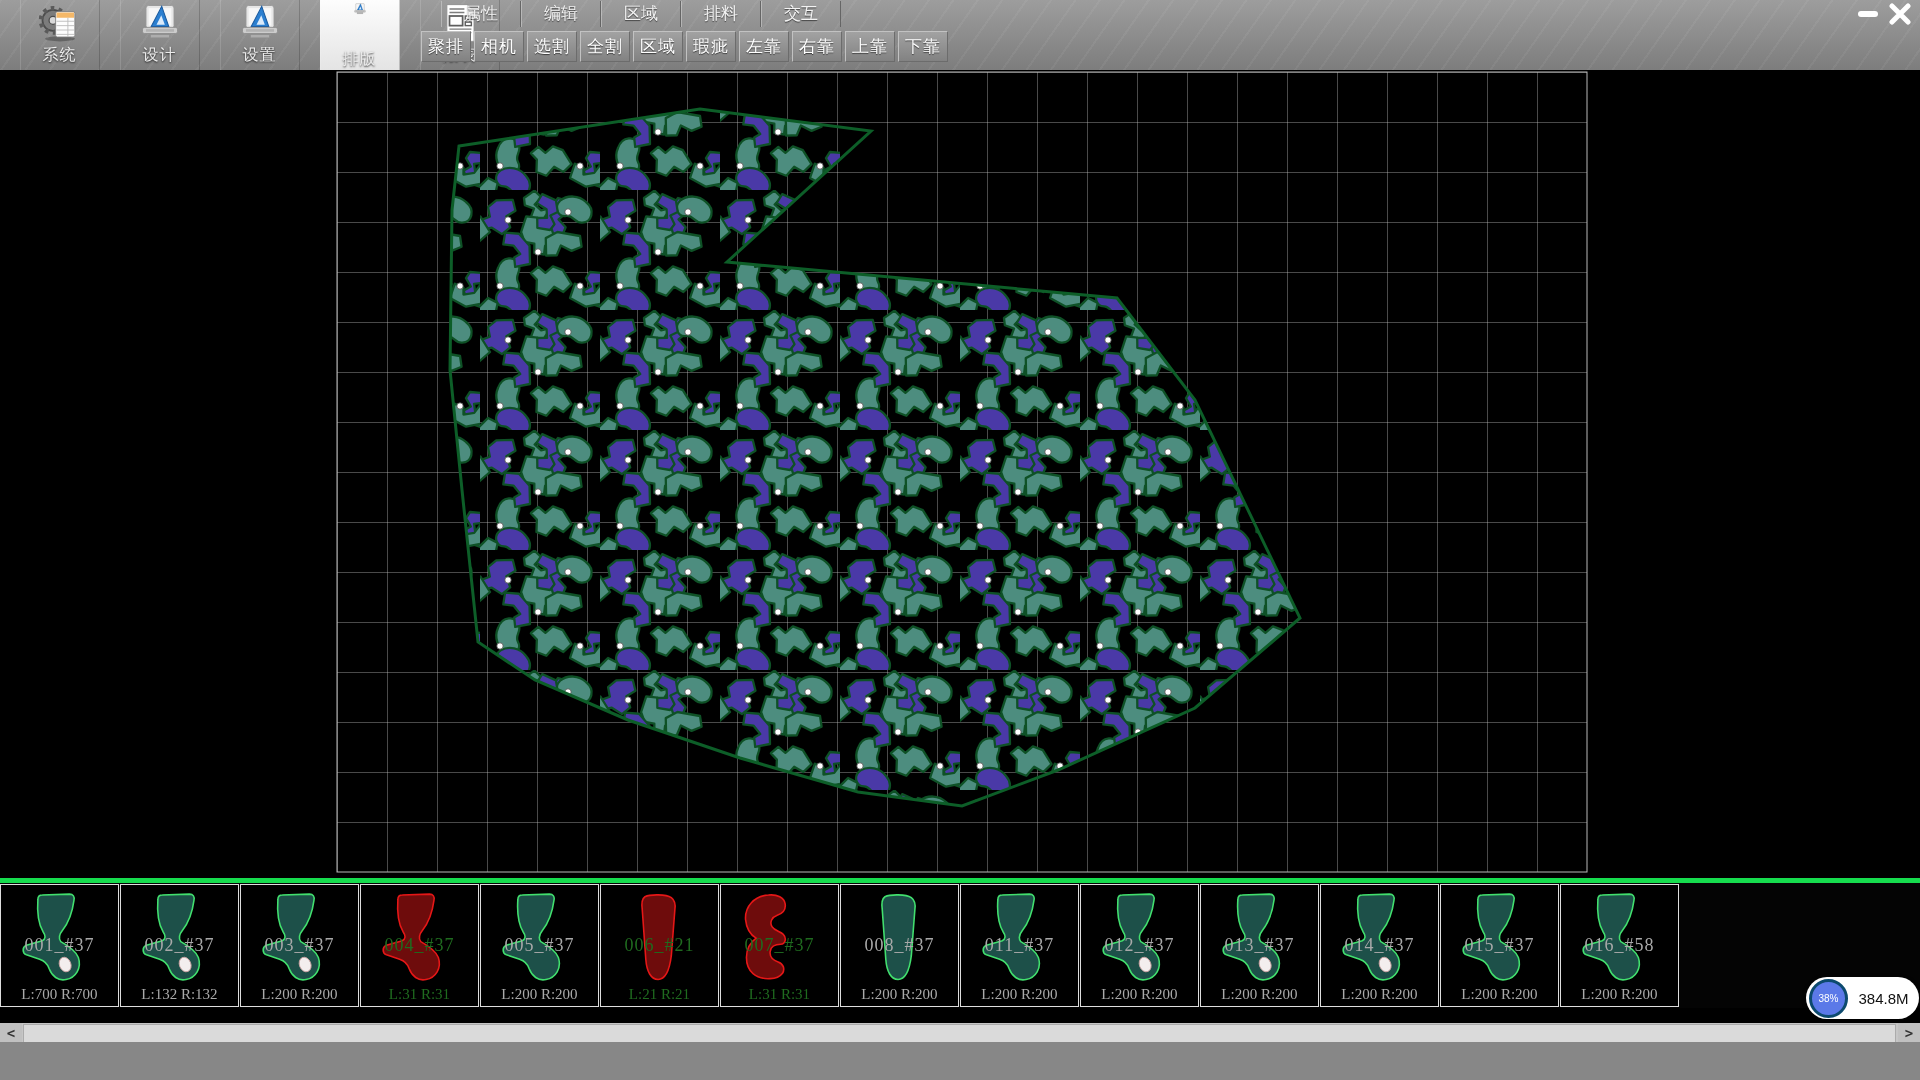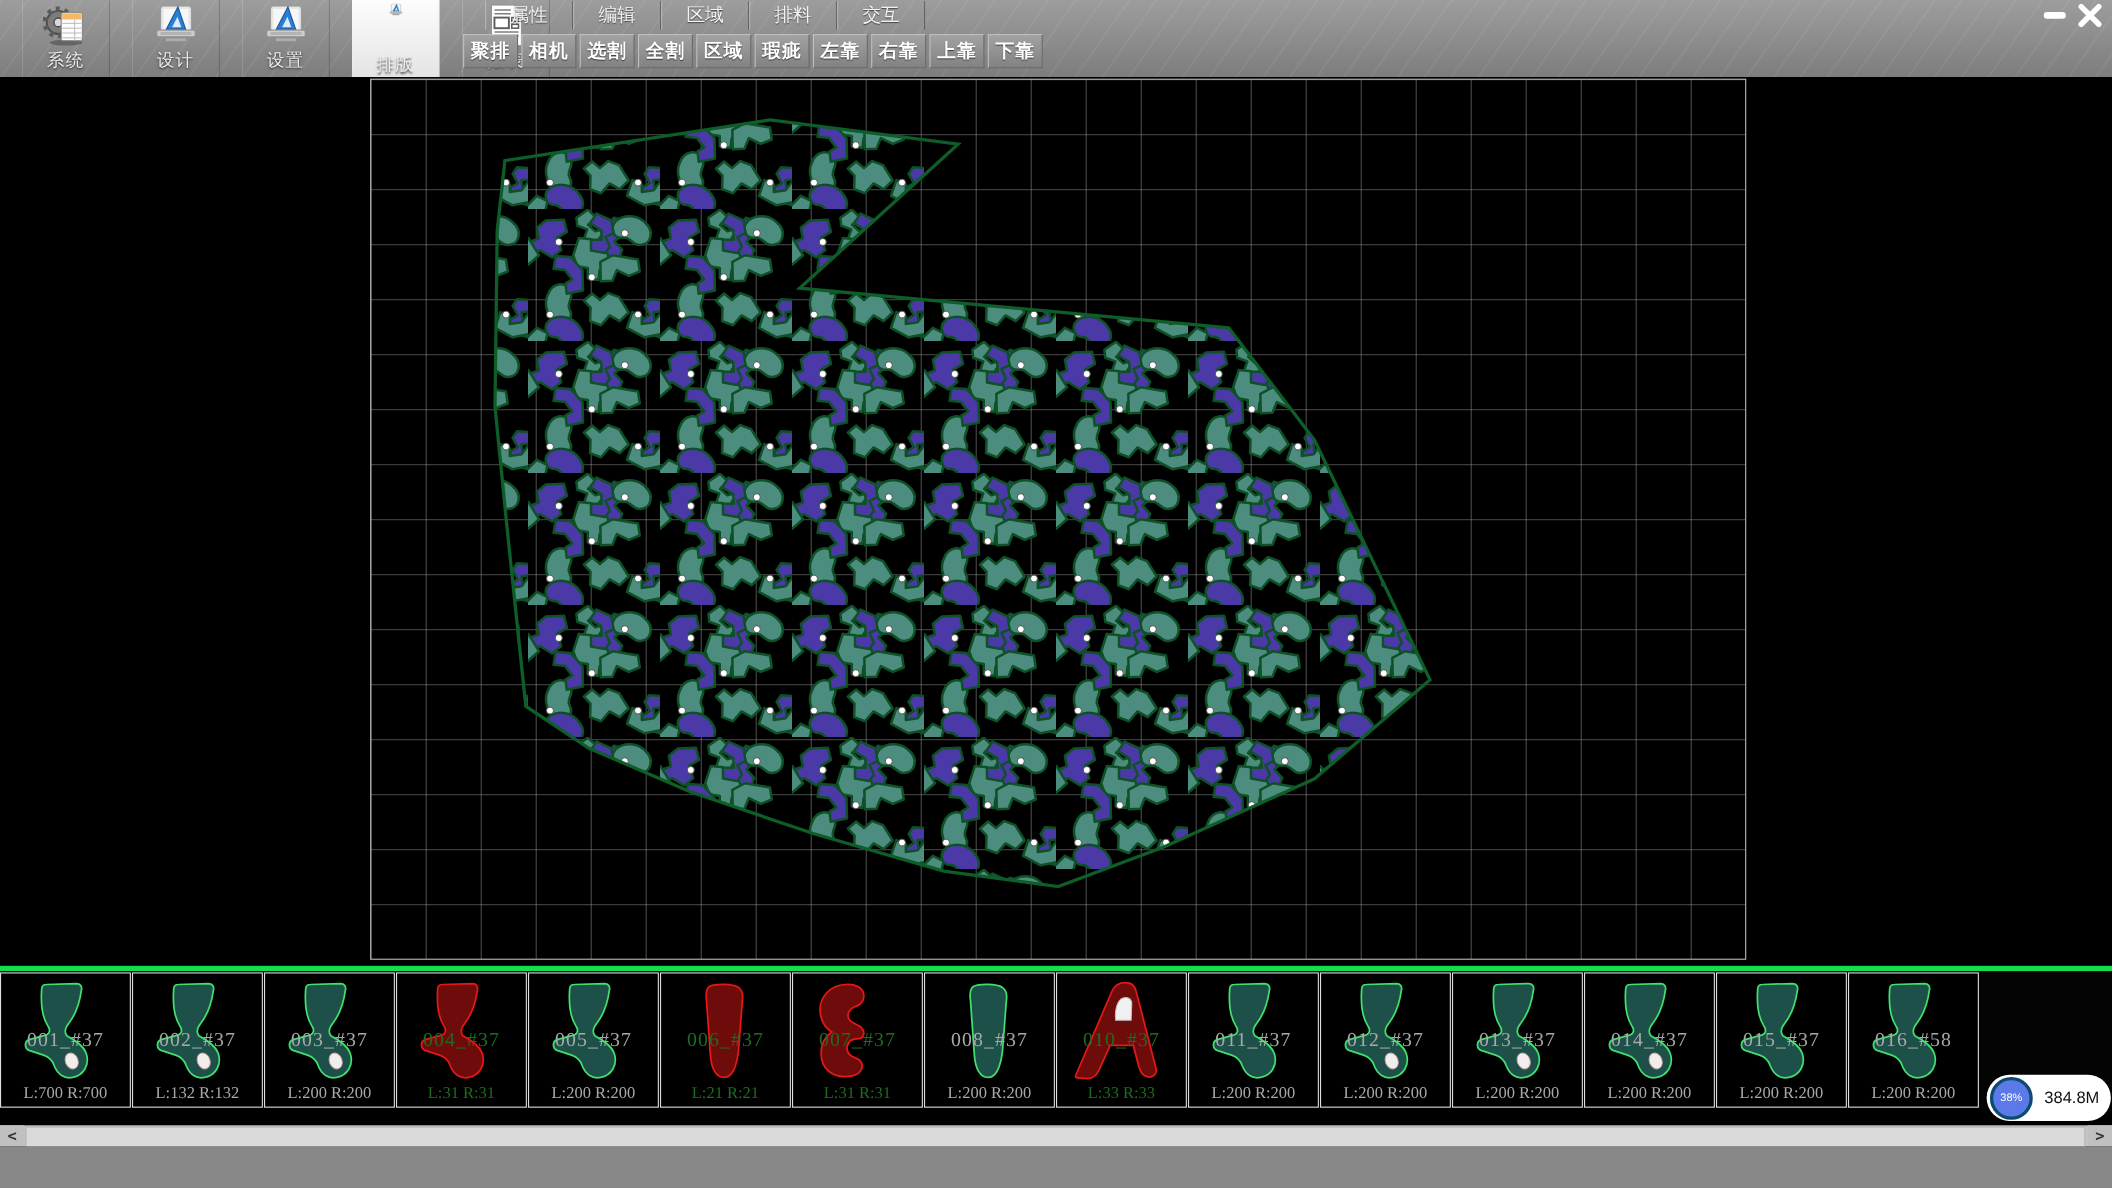--- a/index.html
+++ b/index.html
@@ -21,21 +21,21 @@
     text-shadow:0 1px 2px rgba(0,0,0,.75);}
   .menu-row{position:absolute;left:421px;top:1px;height:27px;display:flex;z-index:3;padding-left:20px;}
   .menu-tab{width:78px;height:26px;line-height:26px;text-align:center;font-size:17px;color:#f3f3f3;
     text-shadow:0 1px 1px rgba(0,0,0,.55);border-left:1px solid rgba(255,255,255,.32);
     border-right:1px solid rgba(85,85,85,.75);cursor:pointer;}
   .tool-row{position:absolute;left:421px;top:31px;height:31px;display:flex;z-index:3;}
   .tool-btn{min-width:44px;padding:0 2px;height:29px;margin-right:3px;display:flex;align-items:center;
     justify-content:center;font-size:17px;color:#fff;letter-spacing:1px;
     text-shadow:0 1px 1px rgba(0,0,0,.6);cursor:pointer;
     background:linear-gradient(#a2a2a2,#828282);
-    border:1px solid;border-color:#c2c2c2 #6c6c6c #6c6c6c #c2c2c2;font-weight:bold;}
+    border:1px solid;border-color:#c2c2c2 #6c6c6c #6c6c6c #c2c2c2;}
   .win-controls{position:absolute;right:4px;top:2px;display:flex;z-index:4;}
   .win-btn{width:32px;height:24px;display:flex;align-items:center;justify-content:center;cursor:pointer;}
 
   
   .canvas-wrap{position:absolute;left:0;top:70px;width:1920px;height:808px;background:#000;}
   .green-divider{position:absolute;left:0;top:878px;width:1920px;height:5px;background:#16dd4e;}
 
   
   .thumbs{position:absolute;left:0;top:883px;width:1920px;height:125px;background:#040404;
     display:flex;align-items:flex-start;overflow:hidden;}
@@ -345,48 +345,41 @@
           <use href="#p-boot"></use>
         </svg>
         <div class="t-id">005_#37</div>
         <div class="t-lr">L:200 R:200</div>
       </div>
 
       <div class="thumb" data-color="red" data-lc="green">
         <svg class="tsvg" viewBox="0 0 100 110">
           <use href="#p-tongue"></use>
         </svg>
-        <div class="t-id">006_#37</div>
+        <div class="t-id">006_#21</div>
         <div class="t-lr">L:21 R:21</div>
       </div>
 
       <div class="thumb" data-color="red" data-lc="green">
         <svg class="tsvg" viewBox="0 0 100 110">
           <use href="#p-cshape"></use>
         </svg>
         <div class="t-id">007_#37</div>
         <div class="t-lr">L:31 R:31</div>
       </div>
 
       <div class="thumb" data-color="teal" data-lc="gray">
         <svg class="tsvg" viewBox="0 0 100 110">
           <use href="#p-tongue"></use>
         </svg>
         <div class="t-id">008_#37</div>
         <div class="t-lr">L:200 R:200</div>
       </div>
 
 
-      <div class="thumb" data-color="red" data-lc="green">
-        <svg class="tsvg" viewBox="0 0 100 110">
-          <use href="#p-ashape-h"></use>
-        </svg>
-        <div class="t-id">010_#37</div>
-        <div class="t-lr">L:33 R:33</div>
-      </div>
 
       <div class="thumb" data-color="teal" data-lc="gray">
         <svg class="tsvg" viewBox="0 0 100 110">
           <use href="#p-boot"></use>
         </svg>
         <div class="t-id">011_#37</div>
         <div class="t-lr">L:200 R:200</div>
       </div>
 
       <div class="thumb" data-color="teal" data-lc="gray">

